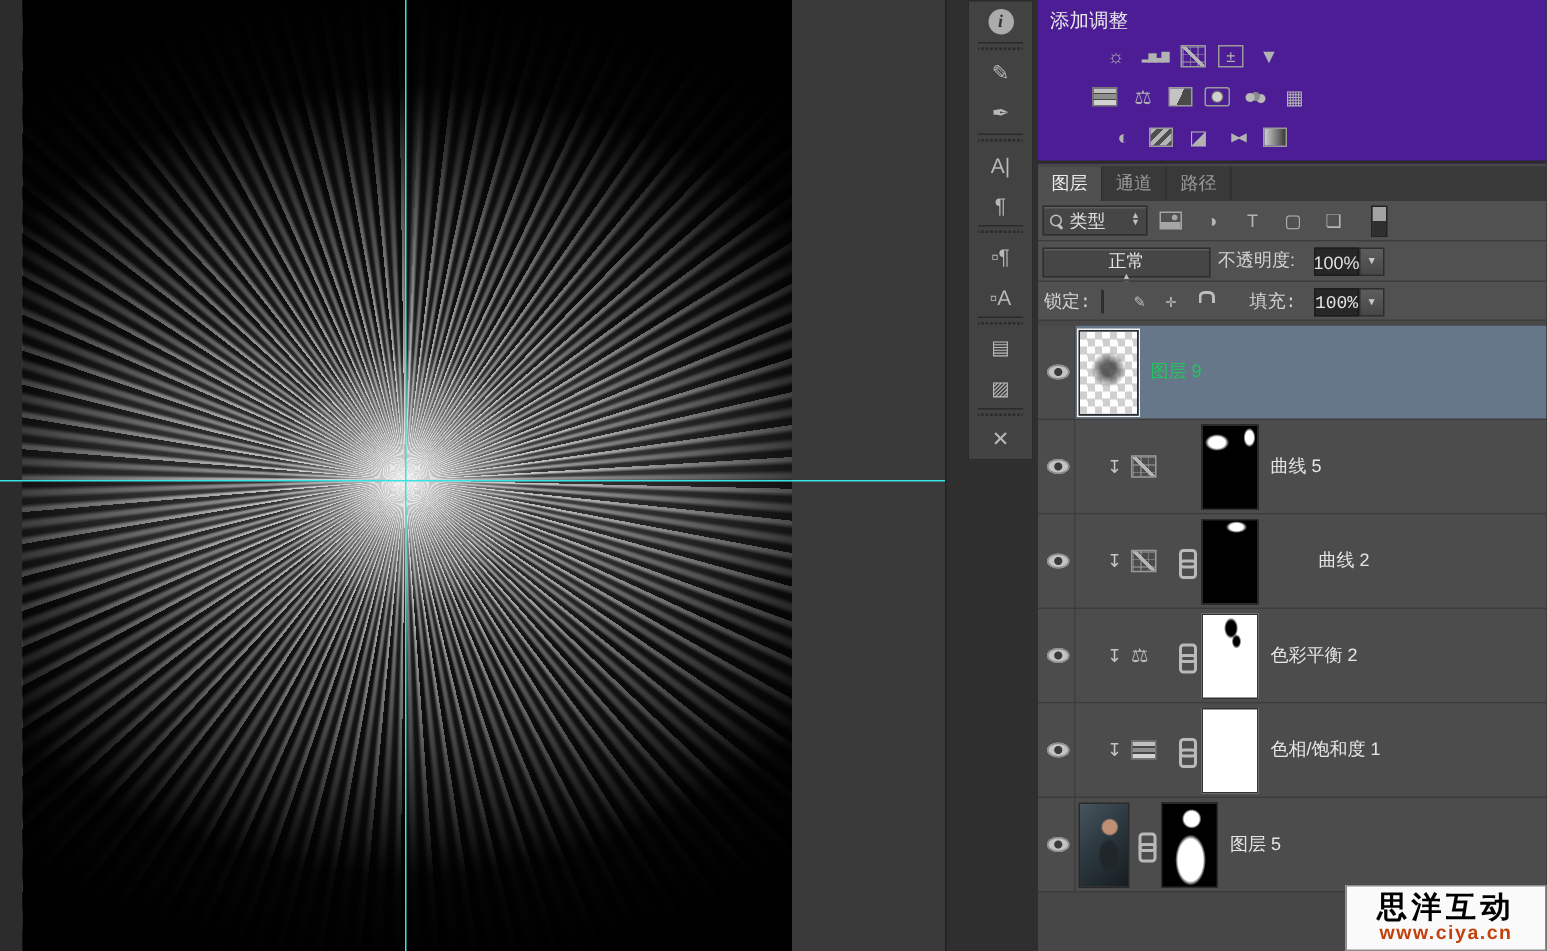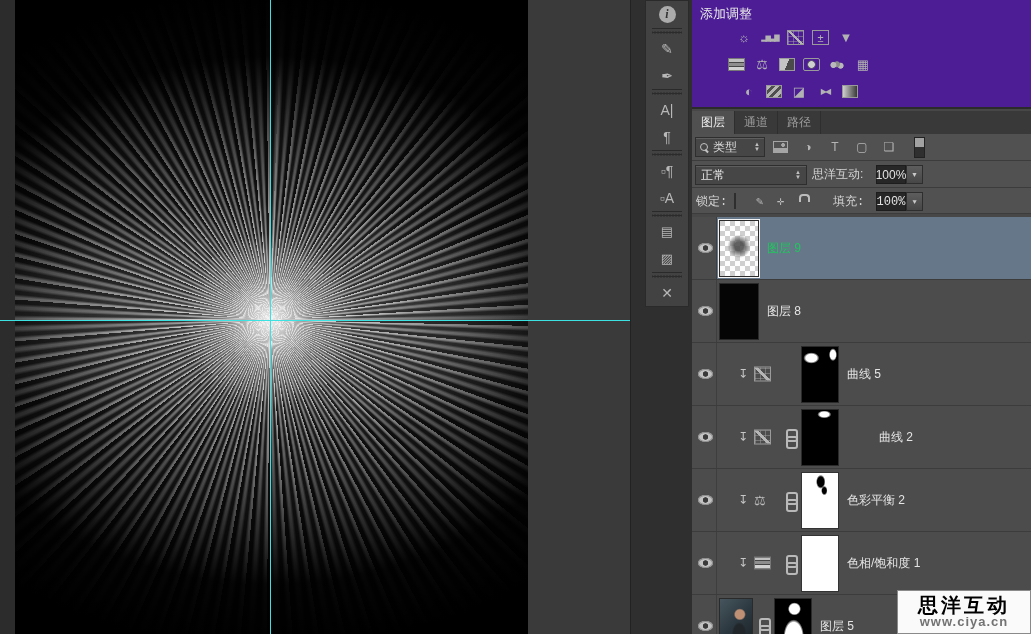--- a/index.html
+++ b/index.html
@@ -72,21 +72,21 @@
   .kind-box { position:absolute; left:3px; top:3px; width:70px; height:20px; background:#464646; border:1px solid #2e2e2e; box-shadow:inset 0 1px 0 #5e5e5e; display:flex; align-items:center; padding:0 4px; gap:4px; }
   .mag { position:relative; width:9px; height:9px; }
   .mag::before { content:""; position:absolute; left:0; top:0; width:6px; height:6px; border:1.5px solid #c2c2c2; border-radius:50%; }
   .mag::after { content:""; position:absolute; left:6px; top:6px; width:4px; height:1.5px; background:#c2c2c2; transform:rotate(45deg); transform-origin:0 0; }
   .kind-label { color:#dcdcdc; font-size:12px; flex:1; }
   .spinner { display:flex; flex-direction:column; align-items:center; color:#c0c0c0; font-size:6px; line-height:5px; }
   .filt-ic { position:absolute; top:5px; width:16px; height:15px; display:flex; align-items:center; justify-content:center; color:#b5b5b5; font-size:12px; }
   .ic-pixelfilt { width:15px; height:12px; border:1px solid #a5a5a5; background:linear-gradient(to top, #a5a5a5 40%, transparent 40%), radial-gradient(circle 2px at 70% 30%, #a5a5a5 1.6px, transparent 2.2px); }
   .filt-toggle { position:absolute; left:222px; top:3px; width:11px; height:21px; border:1px solid #222; background:linear-gradient(#a2a2a2 0 50%, #2f2f2f 50%); }
 
-  .blend-select { position:absolute; left:3px; top:4px; width:112px; height:20px; background:#464646; border:1px solid #2e2e2e; box-shadow:inset 0 1px 0 #5e5e5e; display:flex; align-items:center; padding:0 5px; }
+  .blend-select { position:absolute; left:3px; top:4px; width:112px; height:20px; background:#464646; border:1px solid #2e2e2e; box-shadow:inset 0 1px 0 #5e5e5e; display:flex; align-items:center; padding:0 5px;flex-direction:column; }
   .blend-select .val { flex:1; color:#e2e2e2; font-size:12px; }
   .lbl { position:absolute; color:#d4d4d4; font-size:12px; top:50%; transform:translateY(-50%); }
   .val-box { position:absolute; top:4px; width:30px; height:19px; background:#272727; border:1px solid #1d1d1d; color:#e2e2e2; font-size:12px; display:flex; align-items:center; justify-content:center; }
   .drop-btn { position:absolute; top:4px; width:17px; height:19px; background:linear-gradient(#5d5d5d,#474747); border:1px solid #2e2e2e; color:#c9c9c9; font-size:7px; display:flex; align-items:center; justify-content:center; }
 
   .lock-ic { position:absolute; top:50%; transform:translateY(-50%); color:#bdbdbd; font-size:12px; }
   .ic-checker { width:12px; height:12px; background:conic-gradient(#a8a8a8 90deg, #565656 90deg 180deg, #a8a8a8 180deg 270deg, #565656 270deg); background-size:6px 6px; border:1px solid #2e2e2e; }
   .ic-padlock { position:relative; width:11px; height:8px; background:#bdbdbd; border-radius:1px; margin-top:5px; }
   .ic-padlock::before { content:""; position:absolute; left:2px; top:-5px; width:7px; height:6px; border:2px solid #bdbdbd; border-bottom:none; border-radius:4px 4px 0 0; }
 
@@ -128,21 +128,21 @@
   .mask-person { left:82px; background-color:#000;
     background-image:radial-gradient(circle 6px at 54% 18%, #fff 5px, transparent 6.5px),
       radial-gradient(ellipse 12px 20px at 52% 68%, #fff 70%, transparent 85%); }
   .lname { position:absolute; top:50%; transform:translateY(-50%); color:#e5e5e5; font-size:12px; z-index:2; white-space:nowrap; }
   .lname.sel { color:#22c55e; }
 
   
   .watermark { position:absolute; left:897px; top:590px; width:134px; height:44px; background:#fafafa; border:1px solid #8a8a8a; z-index:10;
     display:flex; flex-direction:column; align-items:center; justify-content:center; }
   .wm1 { color:#000; font-size:20px; font-weight:900; letter-spacing:3px; line-height:19px; }
-  .wm2 { color:#737373; font-size:13px; font-weight:bold; line-height:14px; letter-spacing:1px; }
+  .wm2 { color:#c2410c; font-size:13px; font-weight:bold; line-height:14px; letter-spacing:1px; }
 </style>
 </head>
 <body>
 
 <div class="stage">
 
   <div class="doc-window">
     <div class="pasteboard-right"></div>
     <div class="canvas"></div>
     <div class="guide-v" style="left: 270px; background: rgb(60, 226, 226);"></div>
@@ -225,21 +225,21 @@
     </div>
 
     <div class="ctl-row row-blend">
       <div class="blend-select">
         <span class="val">正常</span>
         <span class="spinner">
             <span>▲</span>
             <span>▼</span>
           </span>
       </div>
-      <span class="lbl" style="left:120px;">思洋互动:</span>
+      <span class="lbl" style="left:120px;">不透明度:</span>
       <span class="val-box" style="left:184px;">100%</span>
       <span class="drop-btn" style="left:214px;">▼</span>
     </div>
 
     <div class="ctl-row row-lock">
       <span class="lbl" style="left:4px;">锁定:</span>
       <span class="lock-ic" style="left:42px;"><span class="ic-checker"></span></span>
       <span class="lock-ic" style="left:64px;">✎</span>
       <span class="lock-ic" style="left:85px;">✛</span>
       <span class="lock-ic" style="left:105px; top:42%;"><span class="ic-padlock"></span></span>
@@ -250,25 +250,20 @@
 
     <div class="layer-list">
 
       <div class="layer-row">
         <div class="row-highlight"></div>
         <span class="eye"></span>
         <span class="thumb thumb-40 checker-burst"></span>
         <span class="lname sel" style="left:75px;">图层 9</span>
       </div>
 
-      <div class="layer-row">
-        <span class="eye"></span>
-        <span class="thumb thumb-40 thumb-black"></span>
-        <span class="lname" style="left:75px;">图层 8</span>
-      </div>
 
       <div class="layer-row">
         <span class="eye"></span>
         <span class="clip-arrow">↧</span>
         <span class="adj-badge ic-curves"></span>
         <span class="thumb thumb-38 mask mask-curves5"></span>
         <span class="lname" style="left:155px;">曲线 5</span>
       </div>
 
       <div class="layer-row">

